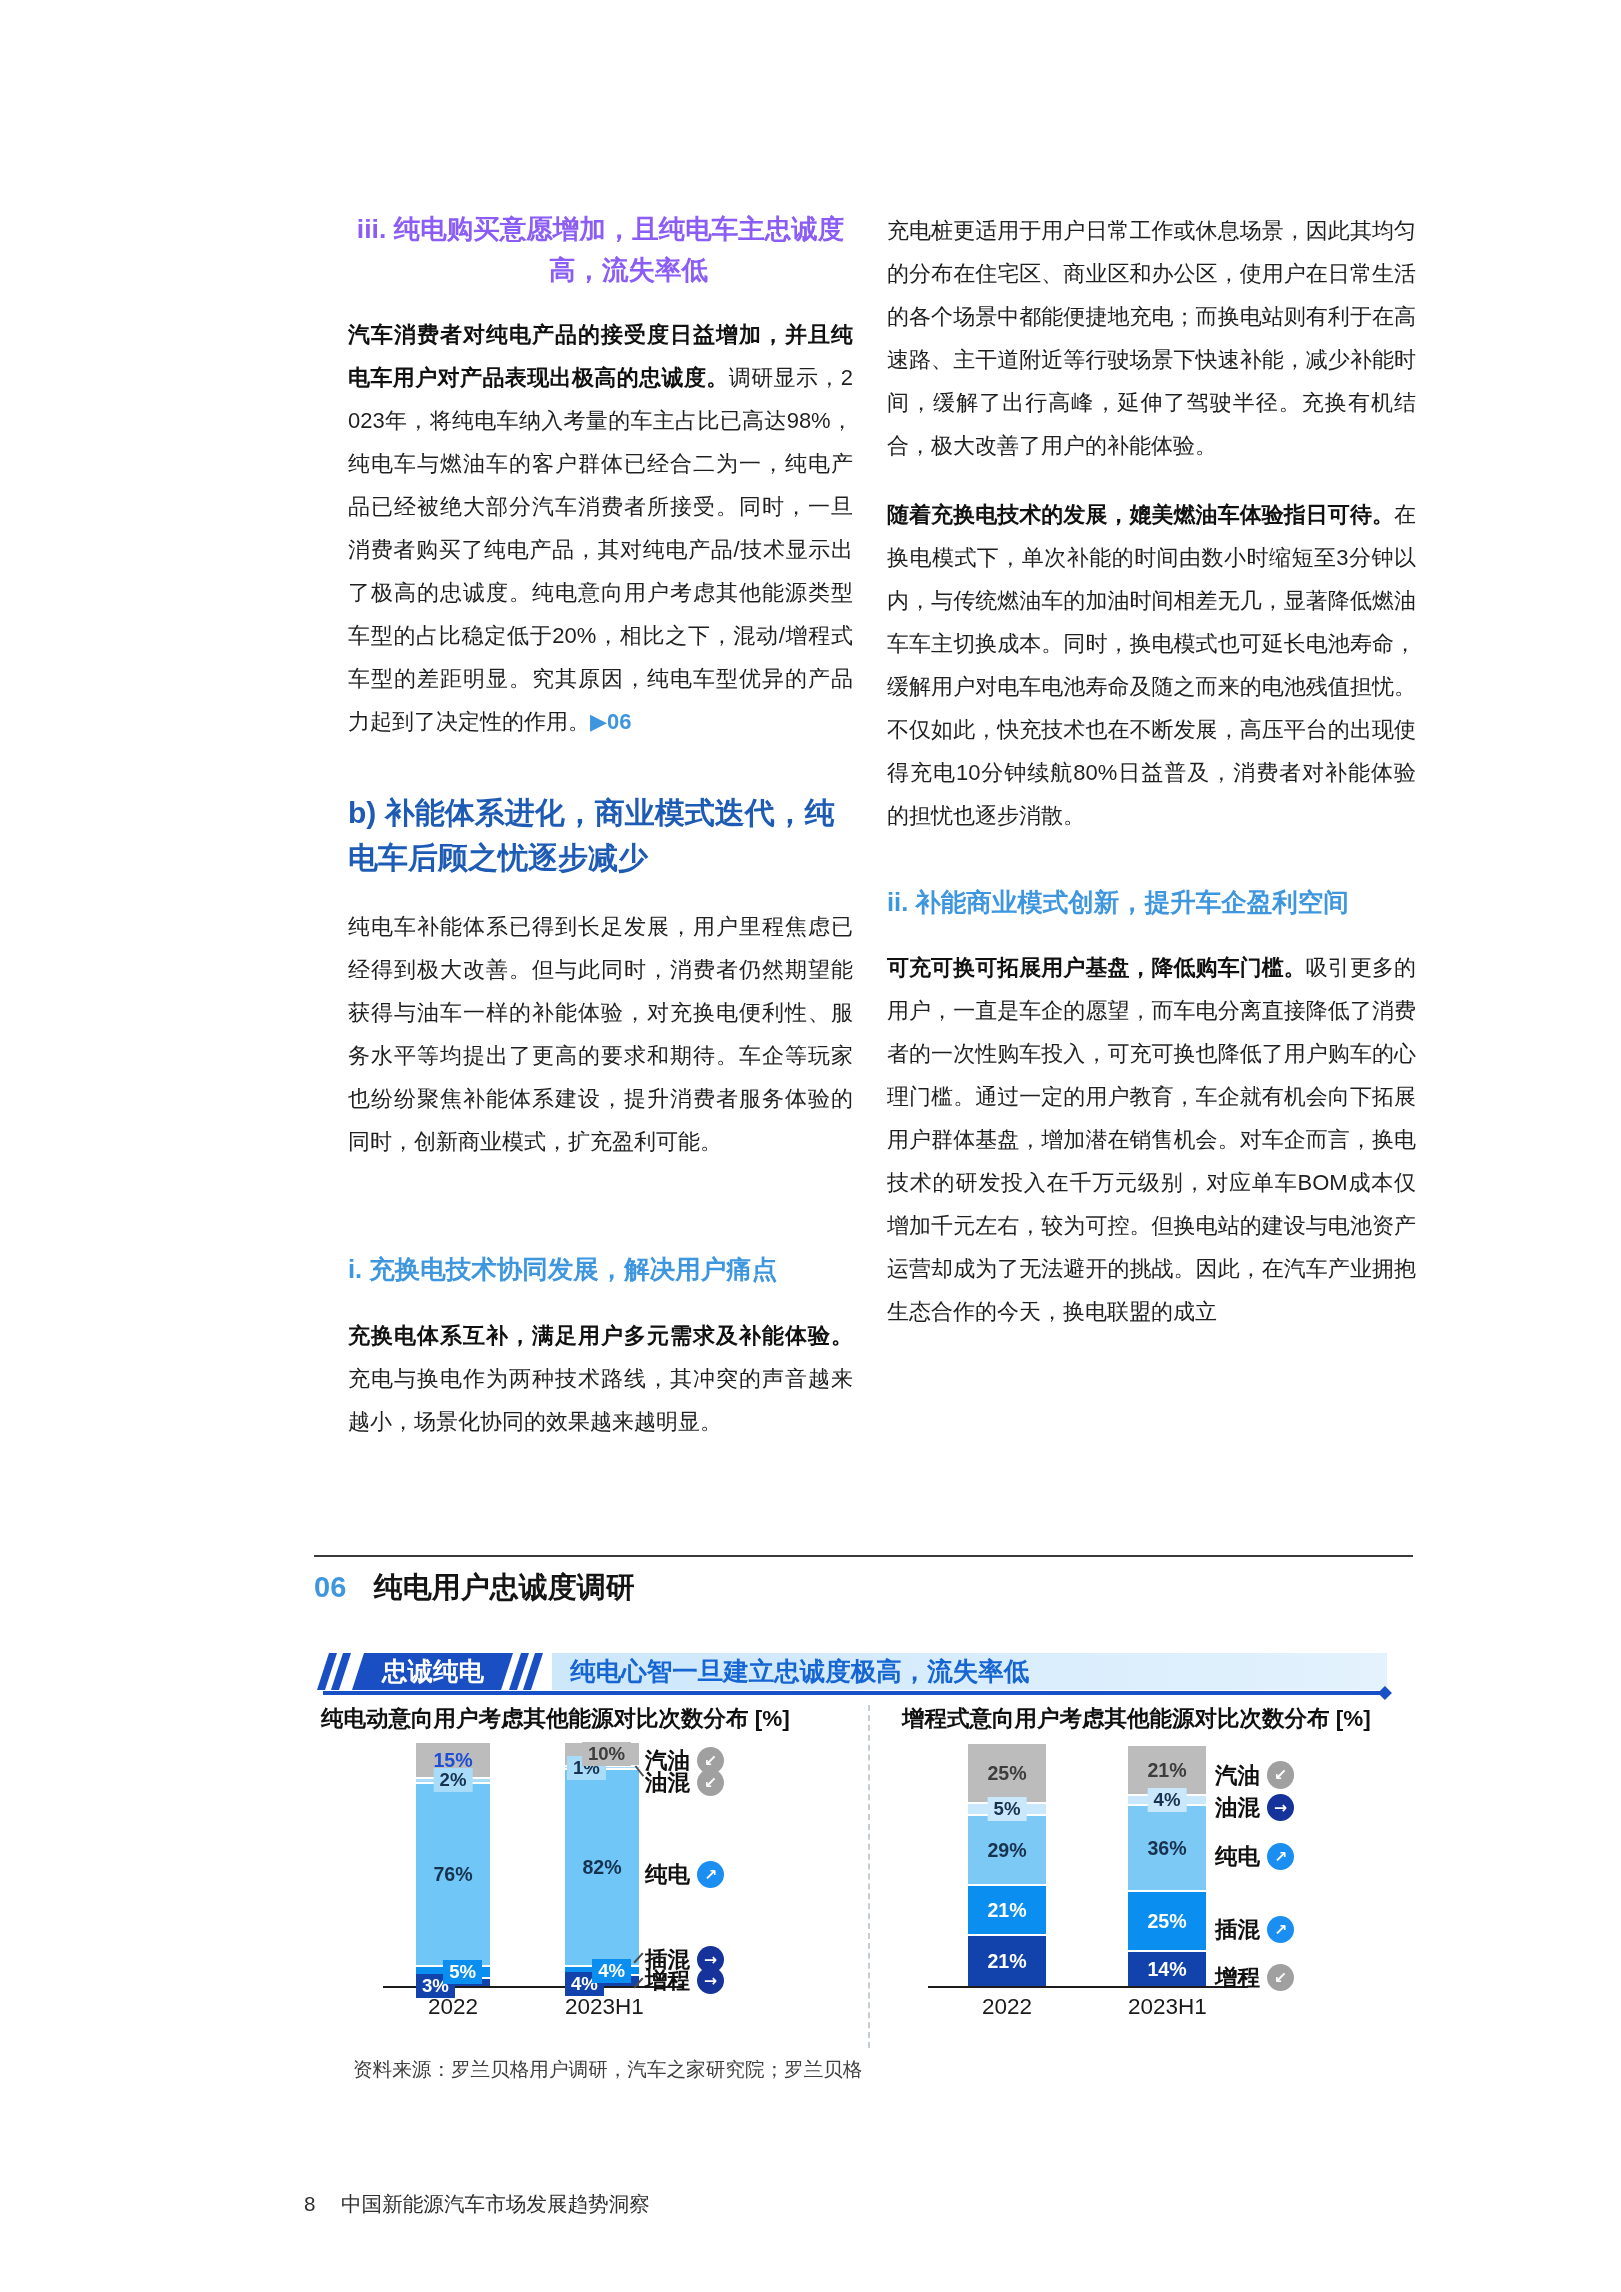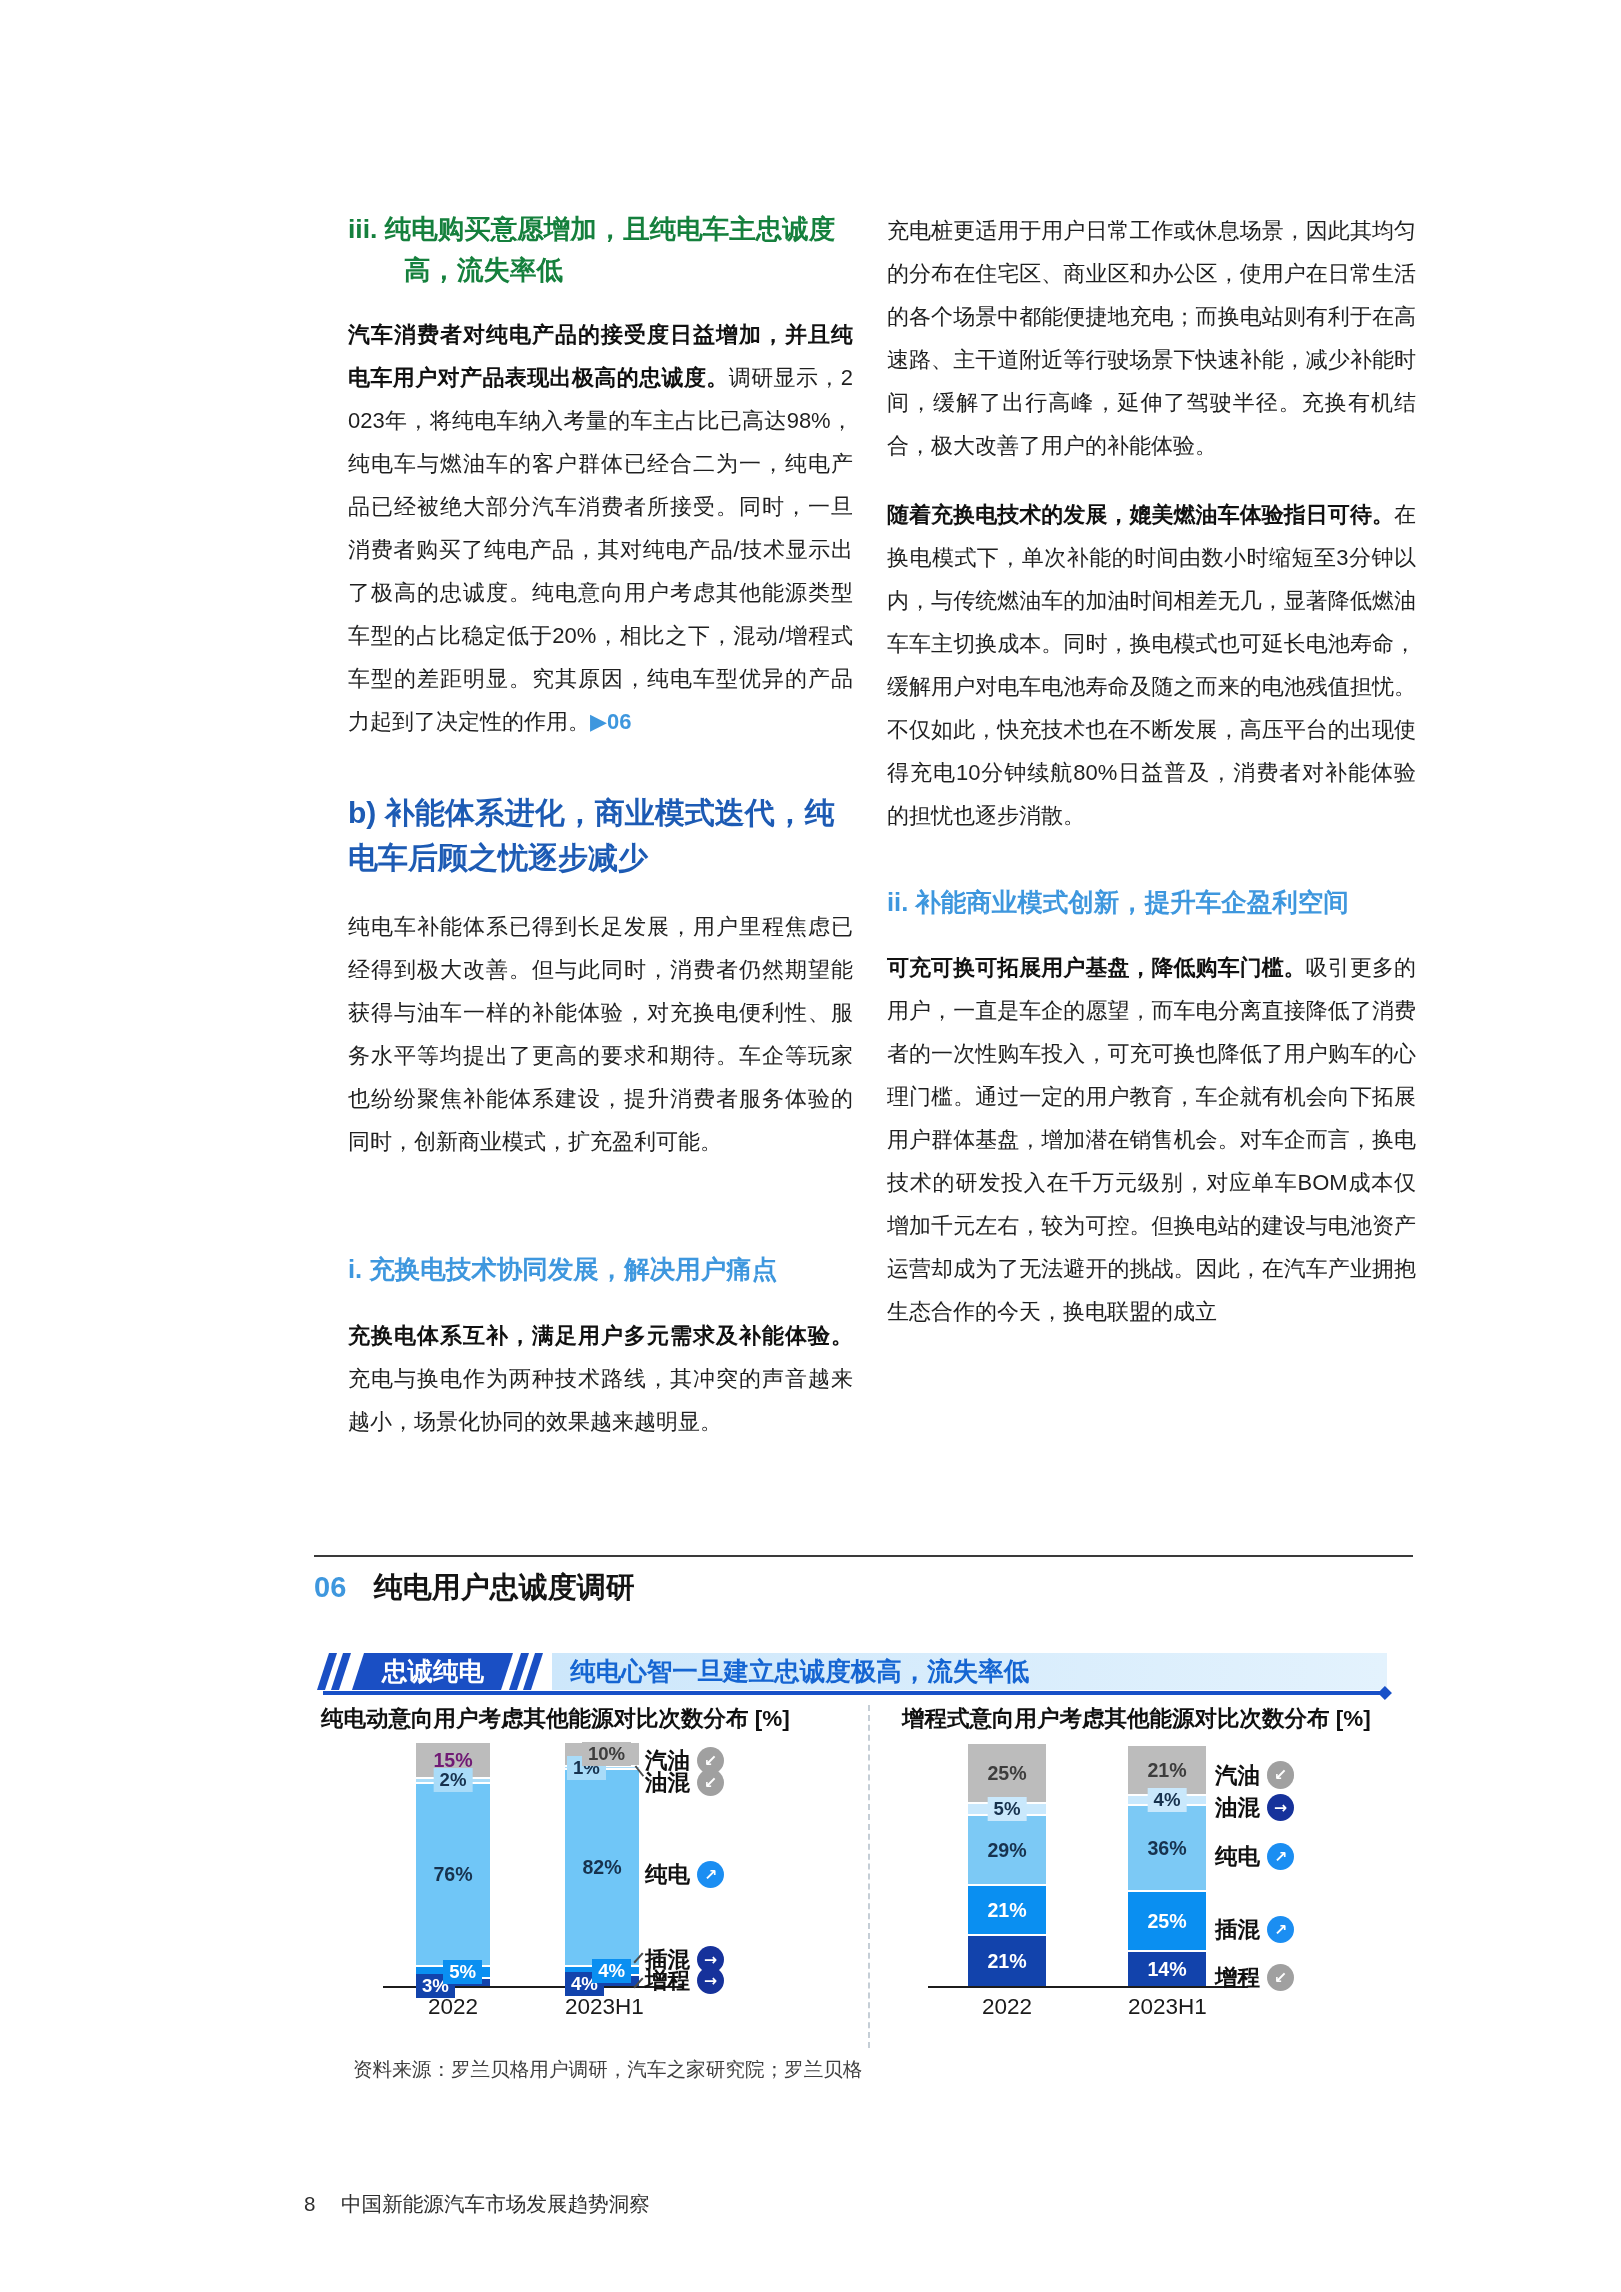--- a/index.html
+++ b/index.html
@@ -7,22 +7,22 @@
   body { width:1621px; height:2293px; position:relative; overflow:hidden;
          font-family:"Liberation Sans","DejaVu Sans",sans-serif; color:#212121; }
   .page { position:absolute; inset:0; background:#fff; }
 
   
   .col { position:absolute; top:209px; }
   .col-left  { left:348px; width:505px; }
   .col-right { left:887px; width:529px; }
   .body-p { font-size:22px; line-height:43px; text-align:justify; word-break:break-all; color:#1f1f1f; }
   .body-p b { font-weight:700; color:#111; }
-  .h-light { color:#15803d; font-size:26.5px; font-weight:700; line-height:41px;
-             padding-left:56px; text-indent:-56px; margin-bottom:21.6px; }
+  .h-light { color:#8b5cf6; font-size:26.5px; font-weight:700; line-height:41px;
+             padding-left:56px; text-indent:-56px; margin-bottom:21.6px;text-align:center; }
   .h-sub   { color:#3e97de; font-size:25.5px; font-weight:700; line-height:37px; margin-bottom:25.5px; }
   .h-deep  { color:#1d5bb4; font-size:30px; font-weight:700; line-height:45px; margin-bottom:25.5px; }
   .p-iii   { margin-bottom:47px; }
   .p-b     { margin-bottom:88px; }
   .p-r1    { margin-bottom:25.5px; }
   .p-r2    { margin-bottom:47px; }
   .fig-ref { color:#3e97de; font-weight:700; }
 
   
   .fig-rule { position:absolute; left:314px; top:1555px; width:1099px; height:2px; background:#3a3a3a; }
@@ -140,21 +140,21 @@
           <div class="seg" style="height: 12px; background: rgb(10, 143, 241);">
             <span class="seg-chip chip-right" style="color: rgb(255, 255, 255); background: rgb(10, 143, 241);">5%</span>
           </div>
           <div class="seg" style="height: 183px; background: rgb(112, 198, 247);">
             <span class="seg-label" style="color: rgb(23, 50, 78);">76%</span>
           </div>
           <div class="seg" style="height: 4.8px; background: rgb(169, 220, 249);">
             <span class="seg-chip chip-center" style="color: rgb(23, 50, 78); background: rgb(169, 220, 249);">2%</span>
           </div>
           <div class="seg" style="height: 36px; background: rgb(188, 188, 188);">
-            <span class="seg-label" style="color: #701a75;">15%</span>
+            <span class="seg-label" style="color: #1d4ed8;">15%</span>
           </div>
         </div>
         <div class="bar-col" style="left: 244px; width: 74px;">
           <div class="seg" style="height: 9.6px; background: rgb(18, 67, 172);">
             <span class="seg-chip chip-left-low" style="color: rgb(255, 255, 255); background: rgb(18, 67, 172);">4%</span>
           </div>
           <div class="seg" style="height: 9.6px; background: rgb(10, 143, 241);">
             <span class="seg-chip chip-right" style="color: rgb(255, 255, 255); background: rgb(10, 143, 241);">4%</span>
           </div>
           <div class="seg" style="height: 197px; background: rgb(112, 198, 247);">

